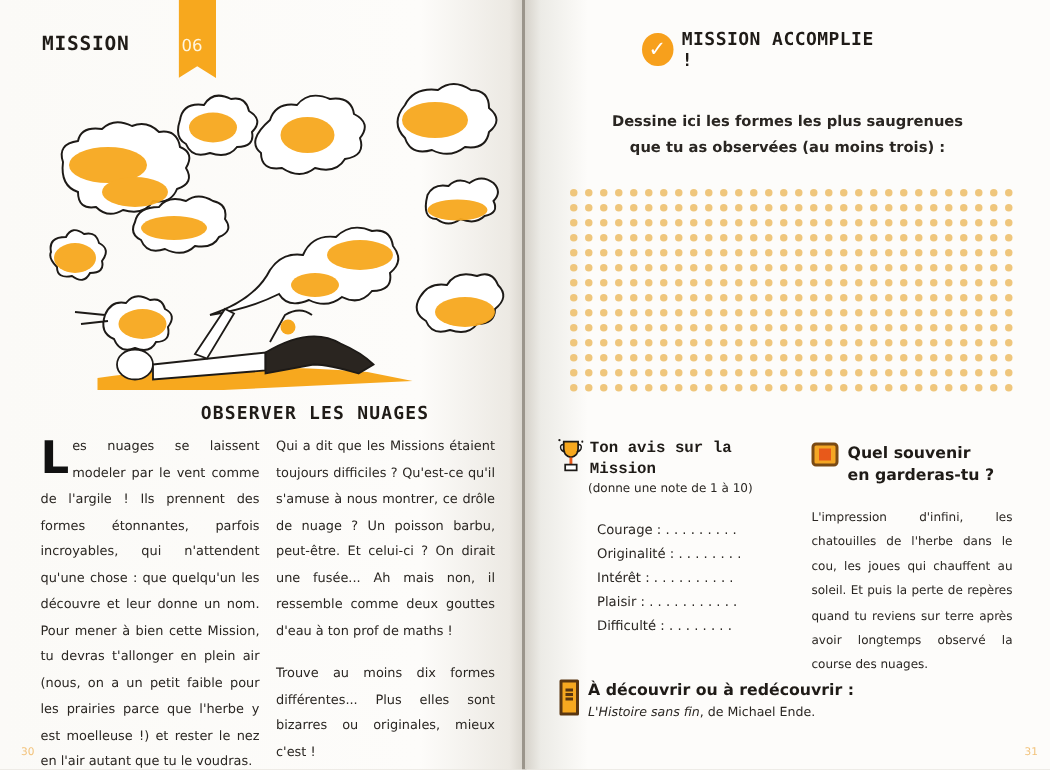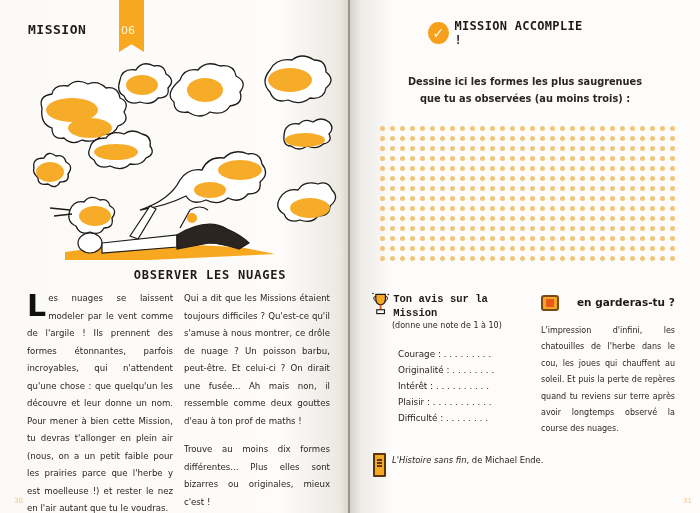--- a/index.html
+++ b/index.html
@@ -604,27 +604,29 @@
         <span>Difficulté :</span>
         <span>. . . . . . . .</span>
       </div>
     </div>
   </div>
 
   <div class="souvenir-block">
     <div class="souvenir-head">
       <div class="frame-icon"></div>
       <div class="souvenir-title">
-        <div style="margin-left:12px">en garderas-tu ?</div>
+        <div>Quel souvenir</div>
+        <div style="margin-left:0">en garderas-tu ?</div>
       </div>
     </div>
     <div class="souvenir-text">L'impression d'infini, les chatouilles de l'herbe dans le cou, les joues qui chauffent au soleil. Et puis la perte de repères quand tu reviens sur terre après avoir longtemps observé la course des nuages.</div>
   </div>
 
   <div class="discover-block">
     <div class="book-icon"></div>
     <div>
+      <div class="discover-title">À découvrir ou à redécouvrir :</div>
       <div class="discover-text"><i>L'Histoire sans fin</i><span>, de Michael Ende.</span></div>
     </div>
   </div>
 
   <span class="page-num page-num-right">31</span>
 </div>
 
 </body></html>

